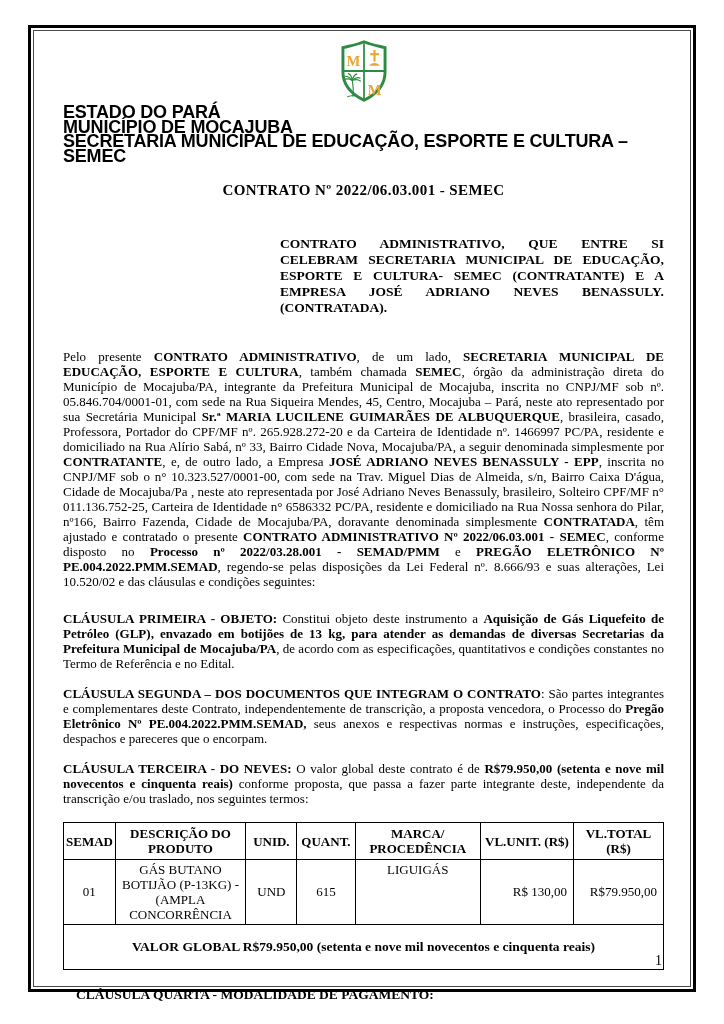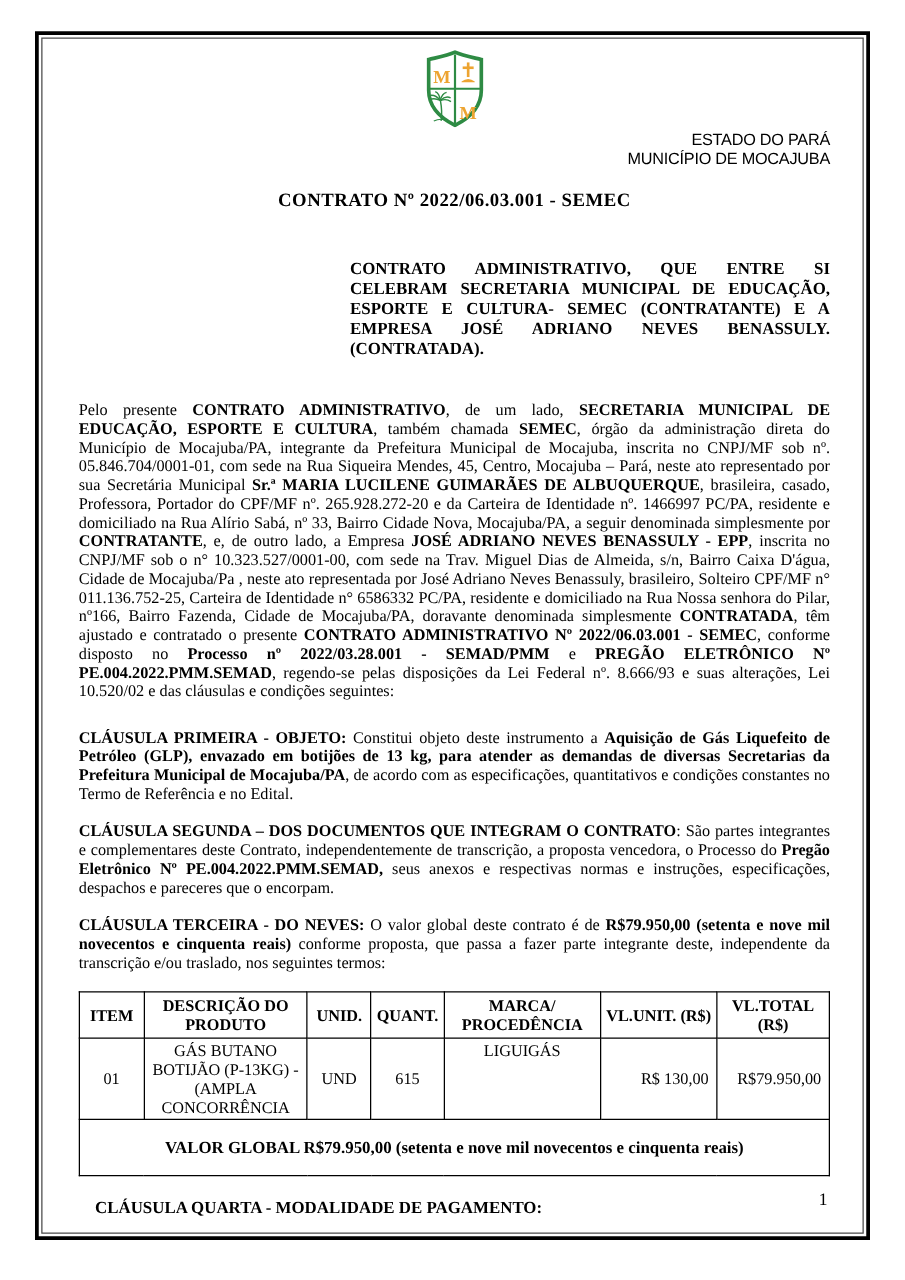--- a/index.html
+++ b/index.html
@@ -15,23 +15,23 @@
     position:absolute; left:28px; top:25px; width:668px; height:967px;
     border:3px solid #000; box-sizing:border-box;
   }
   .frame-inner { position:absolute; inset:2px; border:1px solid #4a4a4a; }
 
   .content { position:absolute; left:63px; top:40px; width:601px; }
 
   .logo { width:60px; height:62px; margin:0 auto; display:block; }
 
   .org-header {
-    text-align:right; margin-top:3px;
-    font-family:"Liberation Sans", sans-serif; font-weight:normal;
-    font-size:13px; line-height:14.5px; letter-spacing:-0.2px;
+    text-align:left; margin-top:3px;
+    font-family:"Liberation Sans", sans-serif; font-weight:bold;
+    font-size:18px; line-height:14.5px; letter-spacing:-0.2px;
   }
   .contract-title {
     text-align:center; margin-top:19px;
     font-weight:bold; font-size:15px; letter-spacing:0.4px;
   }
 
   .preamble {
     margin:37px 0 0 217px; font-weight:bold;
     font-size:13.5px; line-height:16px; text-align:justify;
   }
@@ -92,20 +92,21 @@
         <path d="M30 69 C31.5 62 34.5 59 38.5 58"></path>
         <path d="M30 69 C35 64 40 63.5 44 65.5"></path>
         <path d="M30 69 C36 67 41 68 44.5 70.5"></path>
         <path d="M21 97 Q31 92.5 41 97" stroke-width="1.6"></path>
       </g>
     </svg>
 
     <div class="org-header">
       <div>ESTADO DO PARÁ</div>
       <div>MUNICÍPIO DE MOCAJUBA</div>
+      <div>SECRETARIA MUNICIPAL DE EDUCAÇÃO, ESPORTE E CULTURA – SEMEC</div>
     </div>
 
     <div class="contract-title">CONTRATO Nº 2022/06.03.001 - SEMEC</div>
 
     <div class="preamble"><b>CONTRATO ADMINISTRATIVO, QUE ENTRE SI CELEBRAM SECRETARIA MUNICIPAL DE EDUCAÇÃO, ESPORTE E CULTURA- SEMEC (CONTRATANTE) E A EMPRESA JOSÉ ADRIANO NEVES BENASSULY. (CONTRATADA).</b></div>
 
     <p class="para parties"><span>Pelo presente </span><b>CONTRATO ADMINISTRATIVO</b><span>, de um lado, </span><b>SECRETARIA MUNICIPAL DE EDUCAÇÃO, ESPORTE E CULTURA</b><span>, também chamada </span><b>SEMEC</b><span>, órgão da administração direta do Município de Mocajuba/PA, integrante da Prefeitura Municipal de Mocajuba, inscrita no CNPJ/MF sob nº. 05.846.704/0001-01, com sede na Rua Siqueira Mendes, 45, Centro, Mocajuba – Pará, neste ato representado por sua Secretária Municipal </span><b>Sr.ª MARIA LUCILENE GUIMARÃES DE ALBUQUERQUE</b><span>, brasileira, casado, Professora, Portador do CPF/MF nº. 265.928.272-20 e da Carteira de Identidade nº. 1466997 PC/PA, residente e domiciliado na Rua Alírio Sabá, nº 33, Bairro Cidade Nova, Mocajuba/PA, a seguir denominada simplesmente por </span><b>CONTRATANTE</b><span>, e, de outro lado, a Empresa </span><b>JOSÉ ADRIANO NEVES BENASSULY - EPP</b><span>, inscrita no CNPJ/MF sob o n° 10.323.527/0001-00, com sede na Trav. Miguel Dias de Almeida, s/n, Bairro Caixa D'água, Cidade de Mocajuba/Pa , neste ato representada por José Adriano Neves Benassuly, brasileiro, Solteiro  CPF/MF n° 011.136.752-25, Carteira de Identidade n° 6586332 PC/PA, residente e domiciliado na Rua Nossa senhora do Pilar, nº166, Bairro Fazenda, Cidade de Mocajuba/PA, doravante denominada simplesmente </span><b>CONTRATADA</b><span>, têm ajustado e contratado o presente </span><b>CONTRATO ADMINISTRATIVO Nº 2022/06.03.001 - SEMEC</b><span>, conforme disposto no </span><b>Processo nº 2022/03.28.001 - SEMAD/PMM</b><span> e </span><b>PREGÃO ELETRÔNICO Nº PE.004.2022.PMM.SEMAD</b><span>, regendo-se pelas disposições da Lei Federal nº. 8.666/93 e suas alterações, Lei 10.520/02 e das cláusulas e condições seguintes:</span></p>
 
     <p class="para clause-first"><b>CLÁUSULA PRIMEIRA - OBJETO: </b><span>Constitui objeto deste instrumento a </span><b>Aquisição de Gás Liquefeito de Petróleo (GLP), envazado em botijões de 13 kg, para atender as demandas de diversas Secretarias da Prefeitura Municipal de Mocajuba/PA</b><span>, de acordo com as especificações, quantitativos e condições constantes no Termo de Referência e no Edital.</span></p>
 
@@ -118,21 +119,21 @@
         <col style="width:8.6%">
           <col style="width:21.8%">
           <col style="width:8.5%">
         <col style="width:9.7%">
           <col style="width:20.9%">
           <col style="width:15.5%">
           <col style="width:15%">
       </colgroup>
       <thead>
         <tr>
-          <th>ITEM</th>
+          <th>SEMAD</th>
           <th>DESCRIÇÃO DO PRODUTO</th>
           <th>UNID.</th>
           <th>QUANT.</th>
           <th>MARCA/ PROCEDÊNCIA</th>
           <th>VL.UNIT. (R$)</th>
           <th>VL.TOTAL (R$)</th>
         </tr>
       </thead>
       <tbody>
         <tr>

